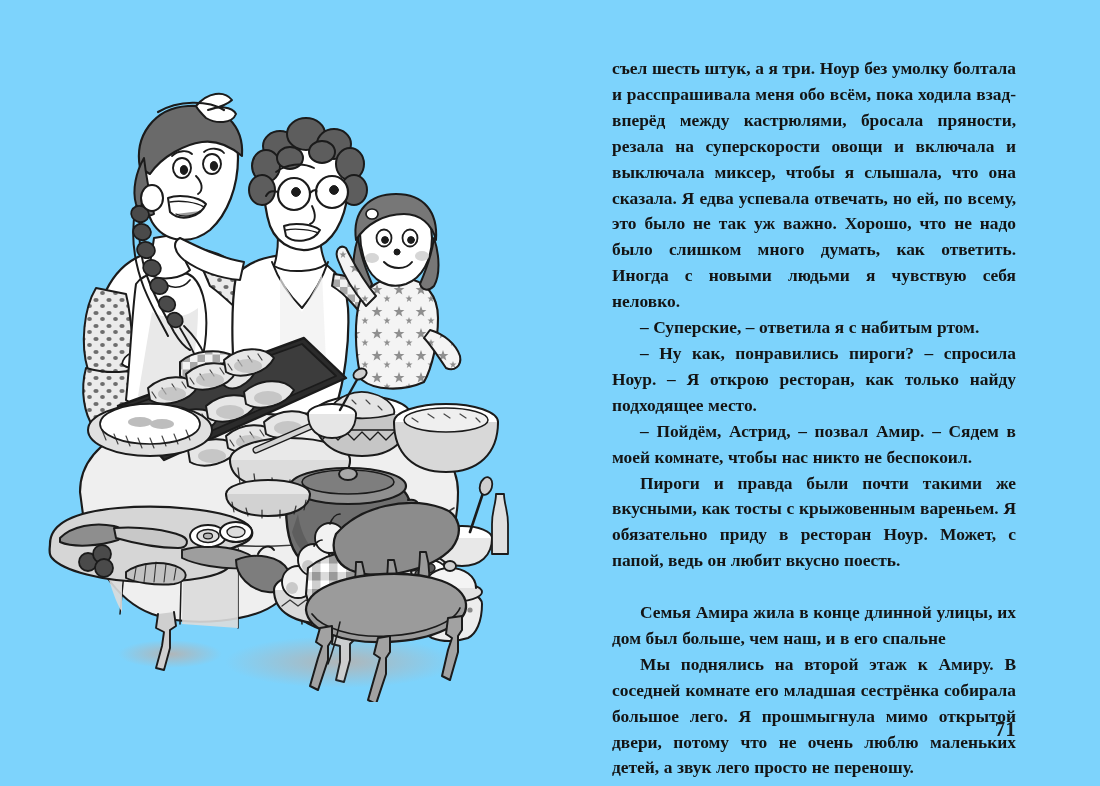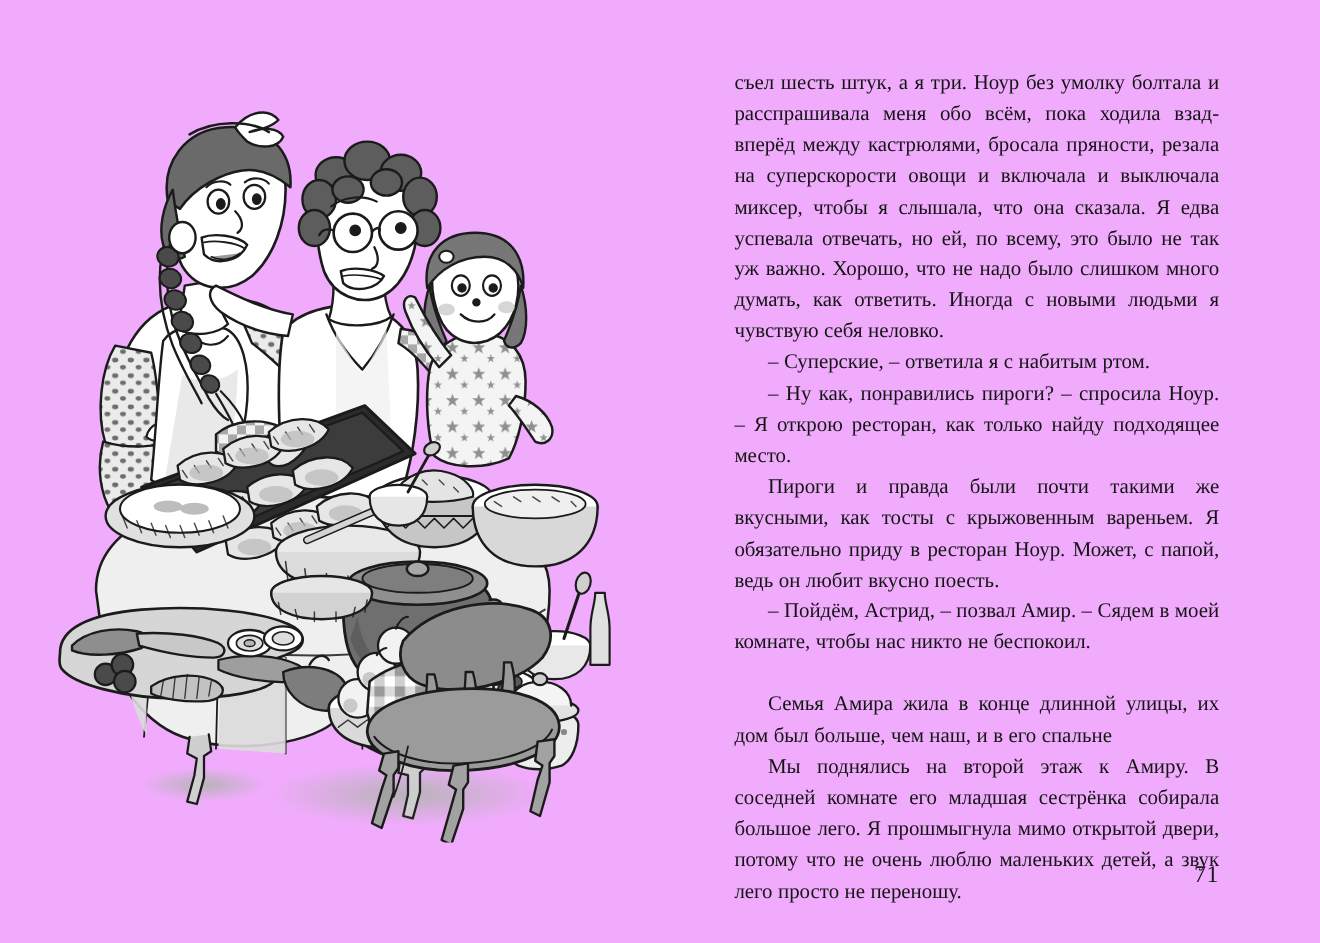--- a/index.html
+++ b/index.html
@@ -13,21 +13,22 @@
     height: 786px;
     overflow: hidden;
     font-family: "Liberation Serif", "DejaVu Serif", serif;
     color: #111111;
     position: relative;
   }
 
   .page {
     position: absolute;
     inset: 0;
-    background: #f0abfc;
+    background: #7dd3fc;
+    font-weight: bold;
   }
 
   
   .illustration {
     position: absolute;
     left: 40px;
     top: 62px;
     width: 470px;
     height: 640px;
   }
@@ -567,22 +568,22 @@
         </g>
 
       </g>
     </svg>
   </div>
 
   <div class="text-column">
     <p class="body-paragraph first">съел шесть штук, а я три. Ноур без умолку болтала и расспрашивала меня обо всём, пока ходила взад-вперёд между кастрюлями, бросала пряности, резала на суперскорости овощи и включала и выключала миксер, чтобы я слышала, что она сказала. Я едва успевала отвечать, но ей, по всему, это было не так уж важно. Хорошо, что не надо было слишком много думать, как ответить. Иногда с новыми людьми я чувствую себя неловко.</p>
     <p class="body-paragraph">– Суперские, – ответила я с набитым ртом.</p>
     <p class="body-paragraph">– Ну как, понравились пироги? – спросила Ноур. – Я открою ресторан, как только найду подходящее место.</p>
+    <p class="body-paragraph">– Пойдём, Астрид, – позвал Амир. – Сядем в моей комнате, чтобы нас никто не беспокоил.</p>
     <p class="body-paragraph">Пироги и правда были почти такими же вкусными, как тосты с крыжовенным вареньем. Я обязательно приду в ресторан Ноур. Может, с папой, ведь он любит вкусно поесть.</p>
-    <p class="body-paragraph">– Пойдём, Астрид, – позвал Амир. – Сядем в моей комнате, чтобы нас никто не беспокоил.</p>
     <div class="section-gap"></div>
     <p class="body-paragraph">Семья Амира жила в конце длинной улицы, их дом был больше, чем наш, и в его спальне</p>
     <p class="body-paragraph">Мы поднялись на второй этаж к Амиру. В соседней комнате его младшая сестрёнка собирала большое лего. Я прошмыгнула мимо открытой двери, потому что не очень люблю маленьких детей, а звук лего просто не переношу.</p>
   </div>
 
   <div class="folio">71</div>
 
 </div>
 
 </body></html>

